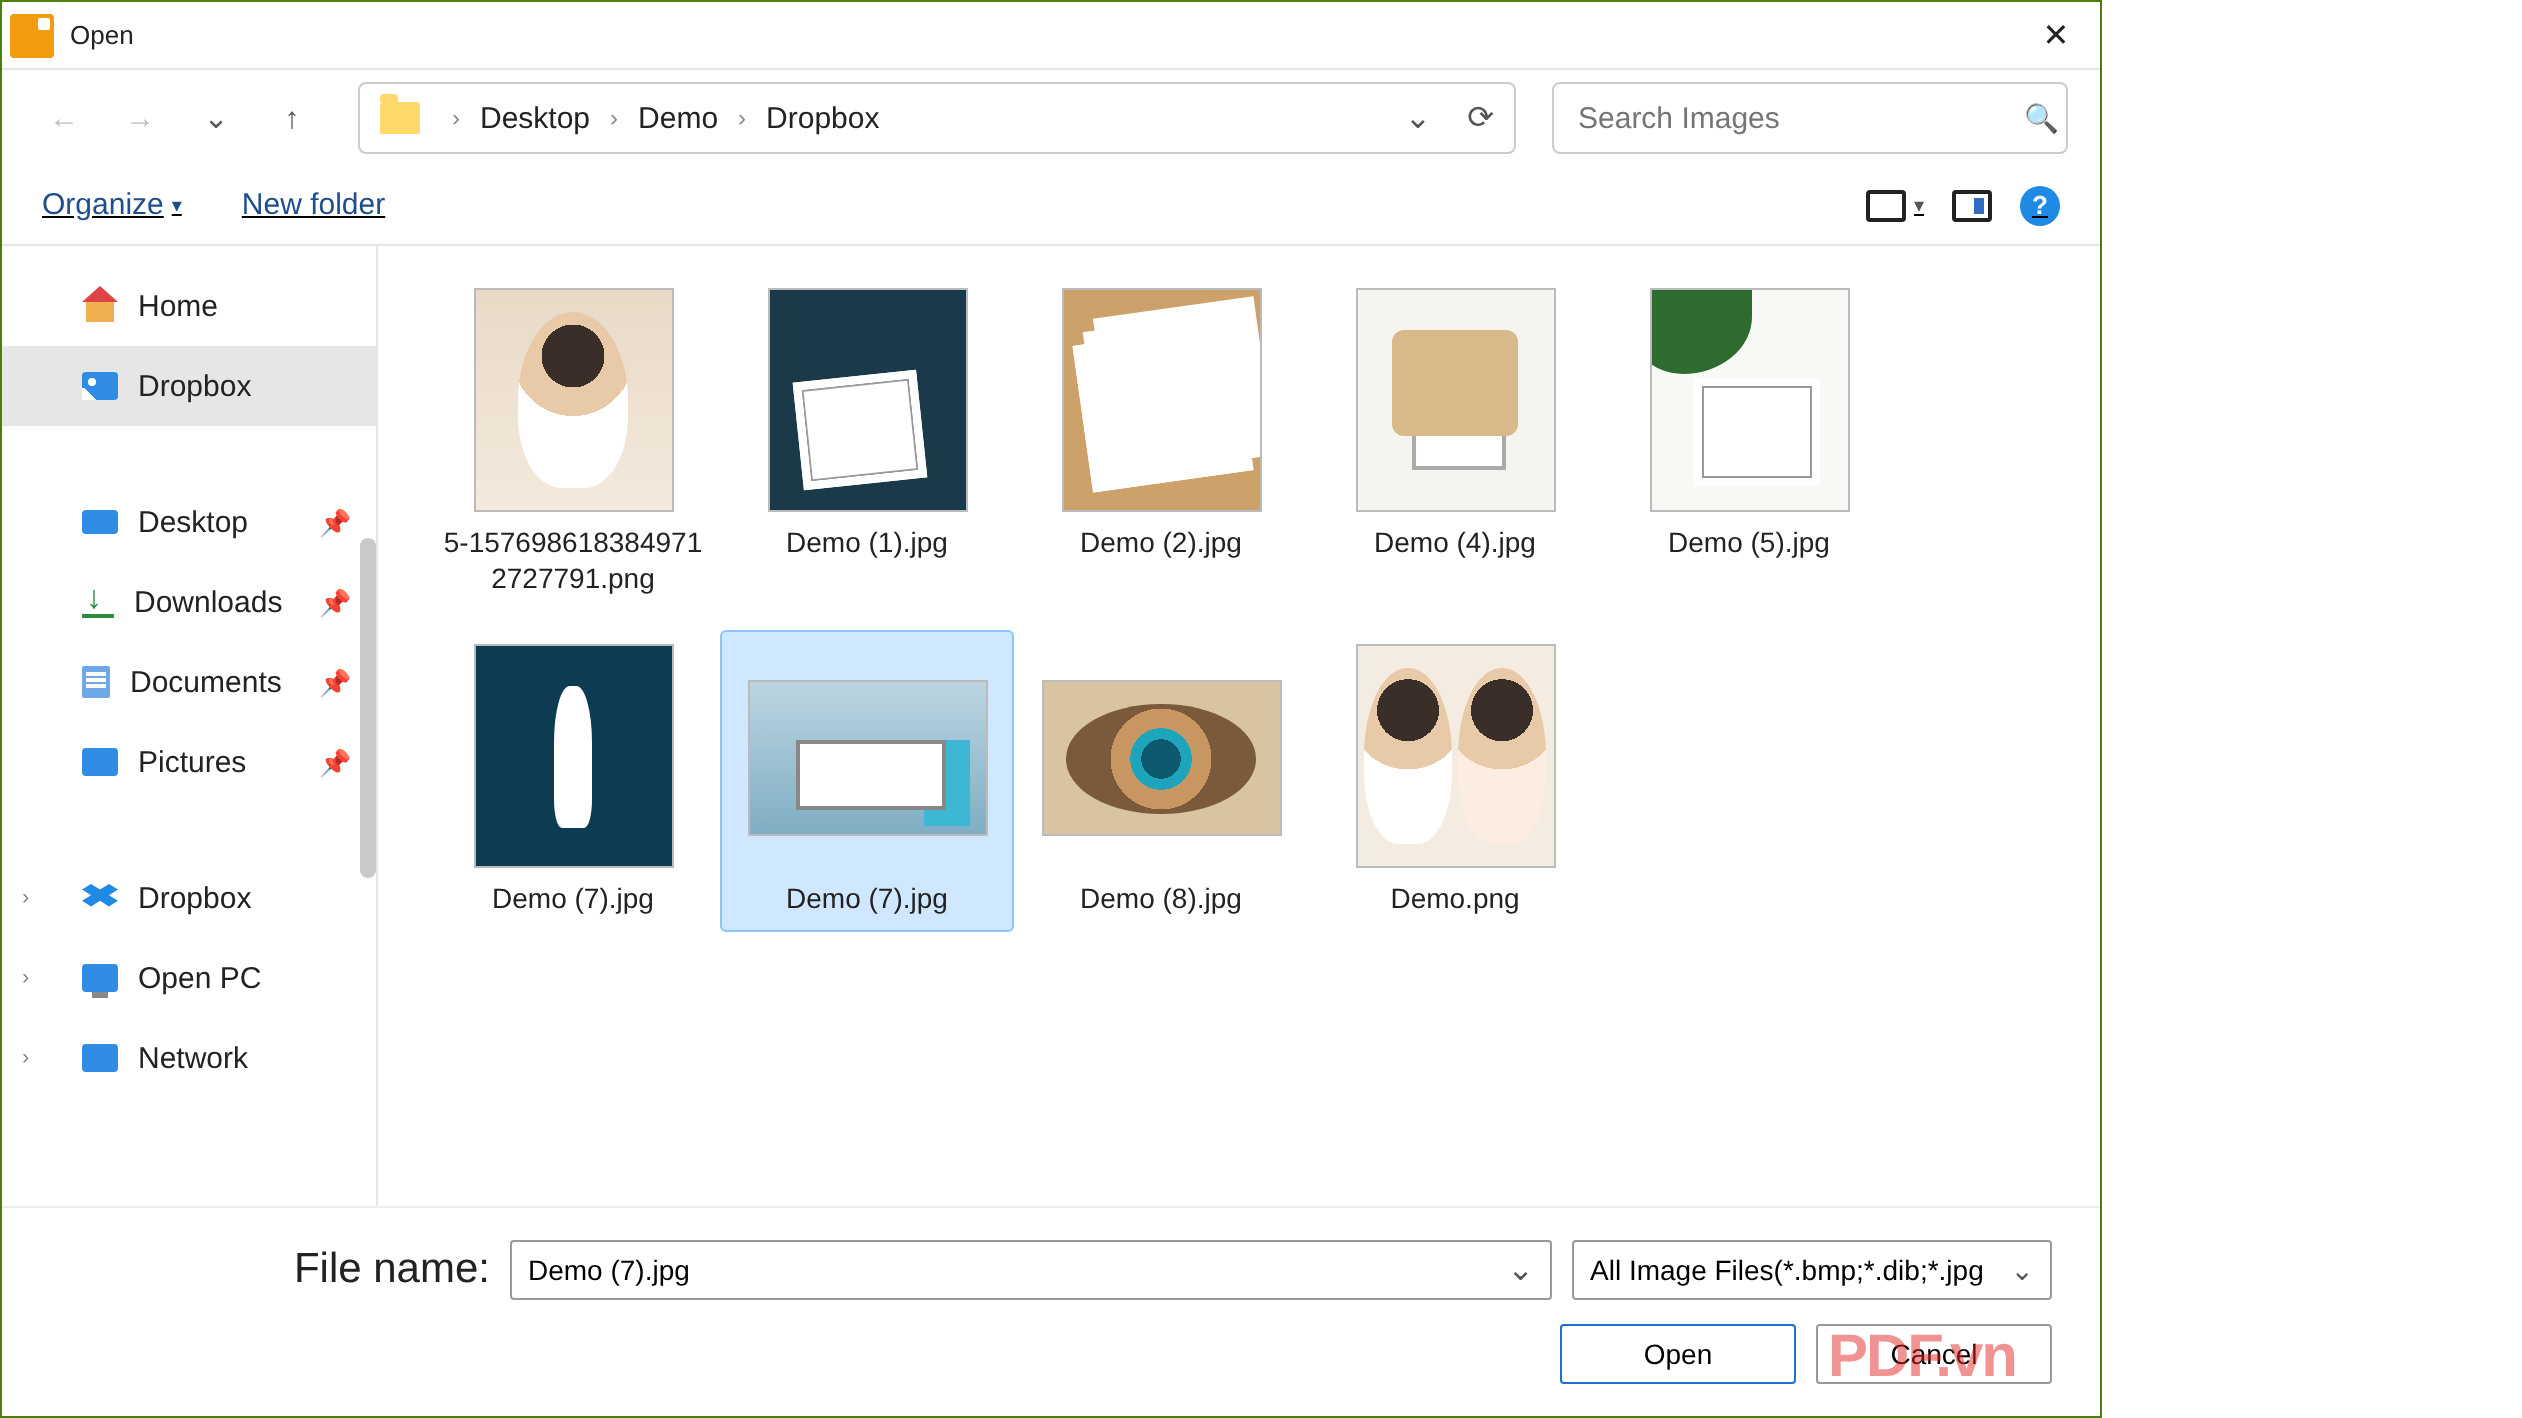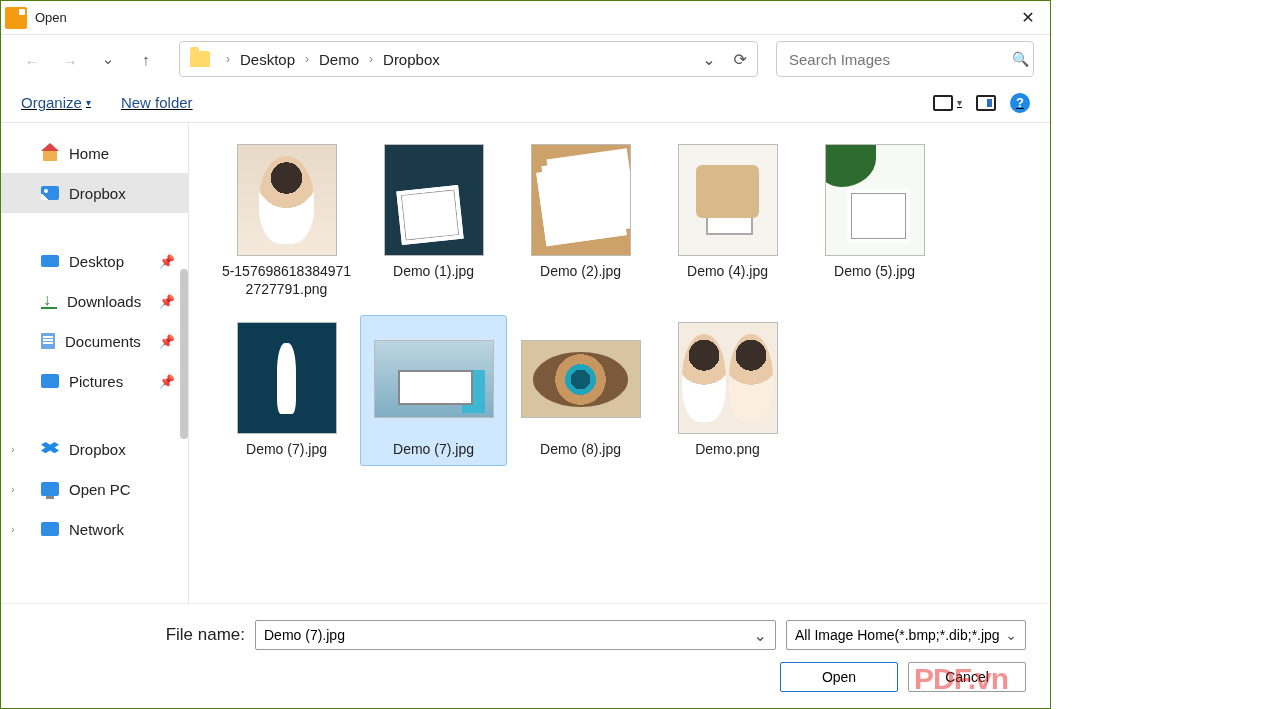--- a/index.html
+++ b/index.html
@@ -97,21 +97,21 @@
 .t7:before{content:"";position:absolute;right:6%;top:38%;bottom:6%;width:20%;background:#3db7d4;}
 .t8{background:#d8c4a0;}
 .t8:after{content:"";position:absolute;left:10%;top:14%;width:80%;height:72%;background:radial-gradient(circle at 50% 50%,#0d5a6e 0 18%,#1fa5bb 18% 28%,#c89660 28% 46%,#7a5a3a 46% 100%);border-radius:50%;}
 .t9{background:#f4ece0;}
 .t9:before{content:"";position:absolute;left:4%;top:10%;width:44%;height:80%;background:radial-gradient(circle at 50% 24%,#3a2f28 0 22%,#e8c9a8 22% 42%,#fff 42% 100%);border-radius:50% 50% 40% 40%;}
 .t9:after{content:"";position:absolute;right:4%;top:10%;width:44%;height:80%;background:radial-gradient(circle at 50% 24%,#3a2f28 0 22%,#e8c9a8 22% 42%,#fbeee0 42% 100%);border-radius:50% 50% 40% 40%;}
 
 
 .bottom{padding:16px 24px 16px 24px;display:flex;flex-direction:column;gap:12px;background:#fff;border-top:1px solid #eee;}
 .row{display:flex;align-items:center;gap:10px;}
-.fn-label{width:220px;text-align:right;font-size:17px;color:#222;}
+.fn-label{width:220px;text-align:right;font-size:21px;color:#222;}
 .fn-combo{flex:1;height:30px;border:1px solid #999;border-radius:2px;display:flex;align-items:center;padding:0 8px;justify-content:space-between;}
 .fn-combo input{border:0;outline:0;flex:1;font-size:14px;}
 .filter{width:240px;height:30px;border:1px solid #999;border-radius:2px;display:flex;align-items:center;justify-content:space-between;padding:0 8px;font-size:14px;white-space:nowrap;overflow:hidden;}
 .btnrow{justify-content:flex-end;position:relative;}
 .btn{width:118px;height:30px;border:1px solid #999;background:#fff;font-size:14px;border-radius:2px;display:flex;align-items:center;justify-content:center;}
 .btn.primary{border-color:#1f6fd0;}
 .watermark{position:absolute;right:18px;bottom:-4px;font-size:30px;font-weight:bold;color:rgba(230,40,40,.5);pointer-events:none;letter-spacing:-1px;}
 </style>
 </head>
 <body>
@@ -278,21 +278,21 @@
   </div>
 
   <div class="bottom">
     <div class="row">
       <div class="fn-label">File name:</div>
       <div class="fn-combo">
         <input value="Demo (7).jpg" style="">
         <span style="color:#555">⌄</span>
       </div>
       <div class="filter">
-        <span style="overflow:hidden;text-overflow:clip">All Image Home(*.bmp;*.dib;*.jpg</span>
+        <span style="overflow:hidden;text-overflow:clip">All Image Files(*.bmp;*.dib;*.jpg</span>
         <span style="color:#555">⌄</span>
       </div>
     </div>
     <div class="row btnrow">
       <div class="btn primary">
           <span>Open</span>
         </div>
       <div class="btn">
           <span>Cancel</span>
         </div>

